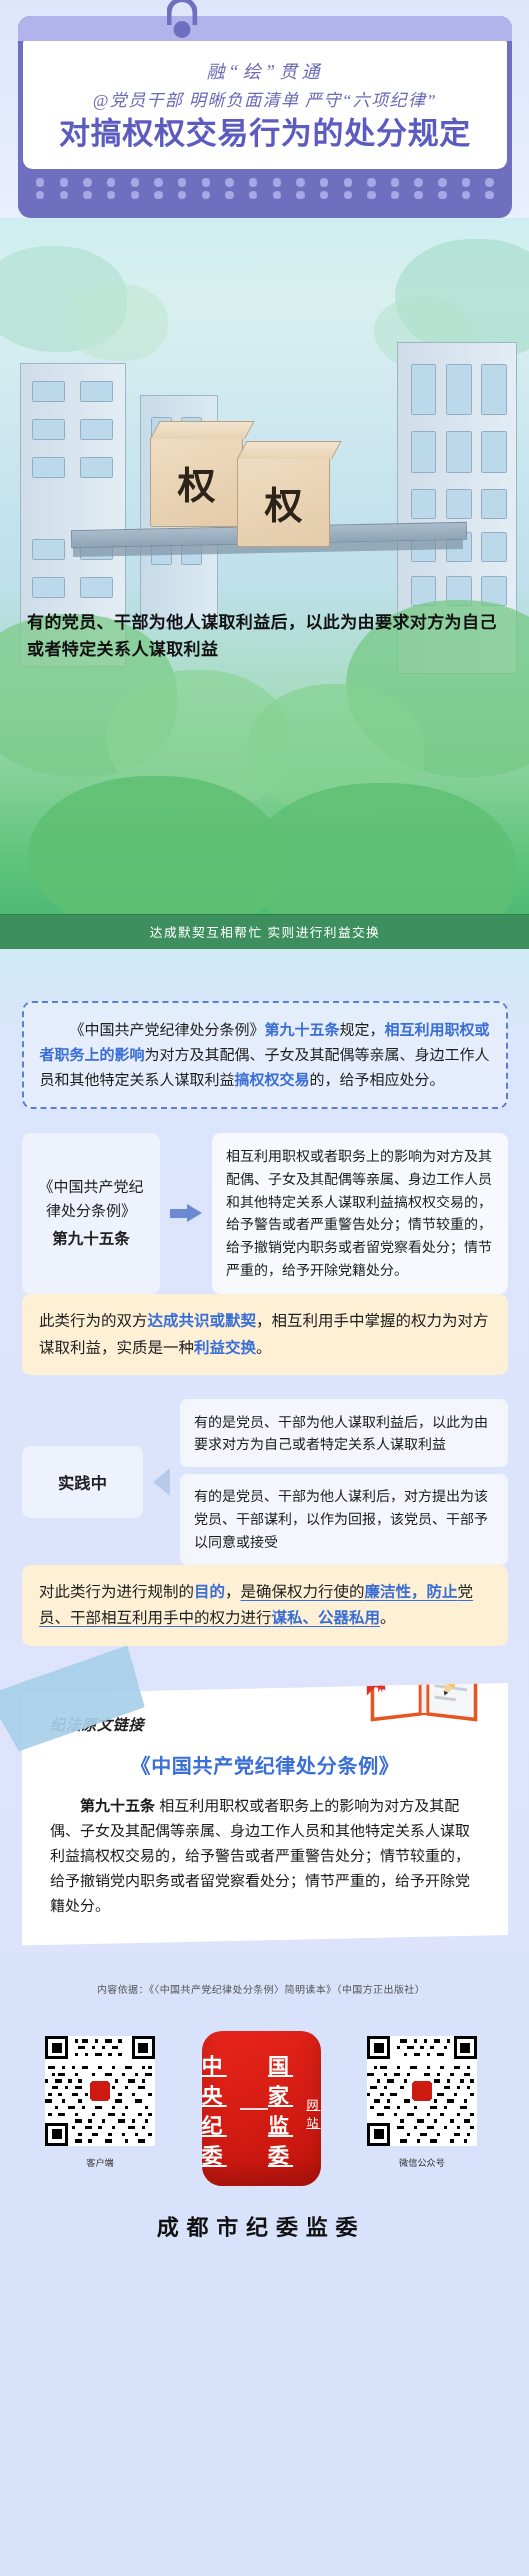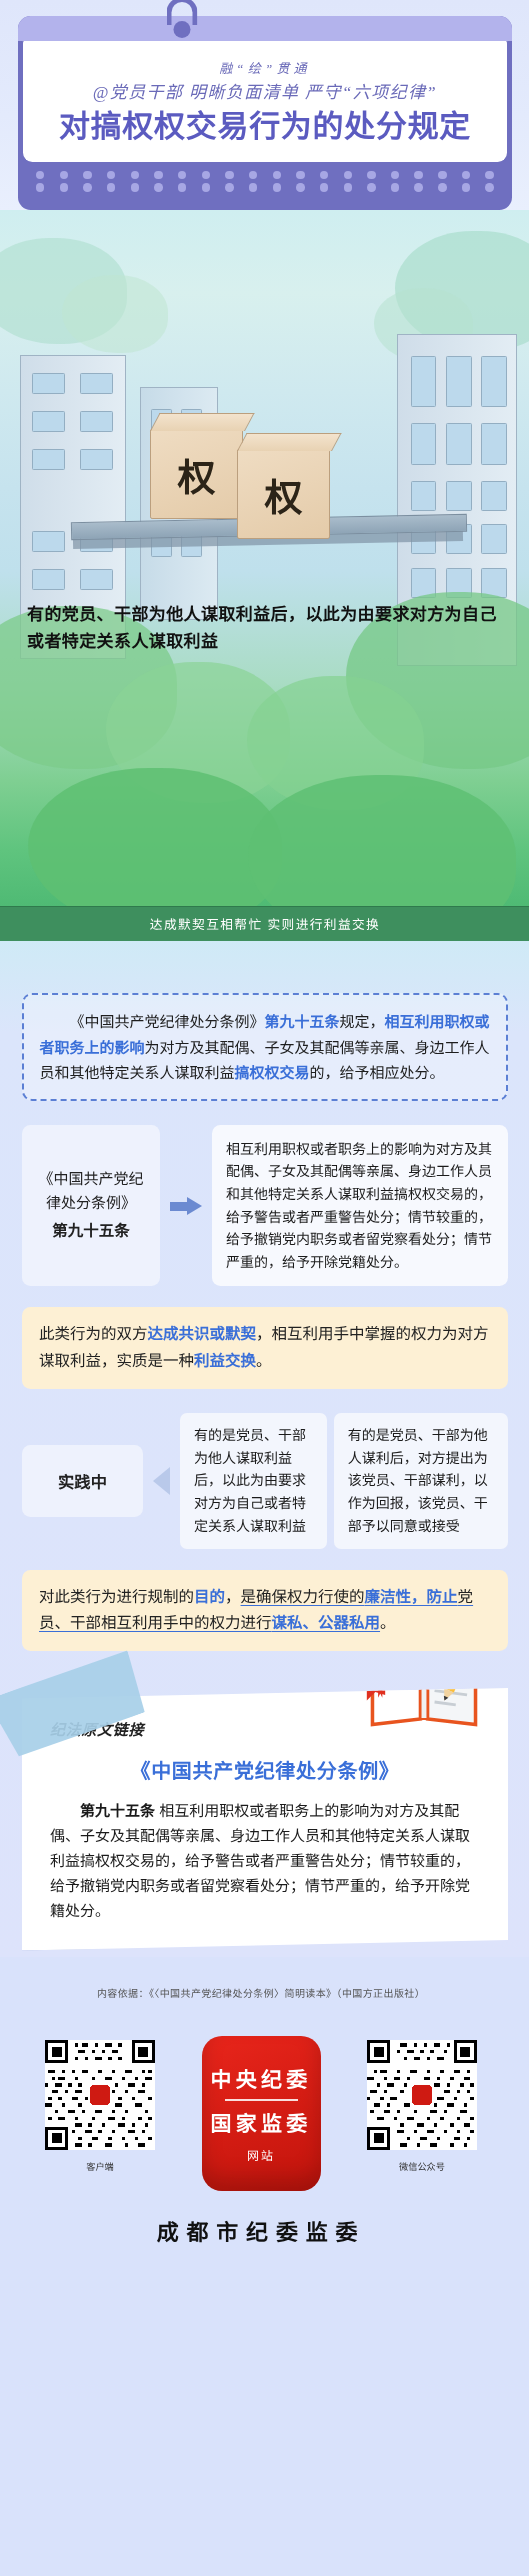--- a/index.html
+++ b/index.html
@@ -61,21 +61,21 @@
     padding:18.4px 10px 17px 10px;
     position:relative;
     z-index:2;
     border-left:2.1px solid #6f6fc0;
     border-right:2.1px solid #6f6fc0;
     border-bottom:2.1px solid #6f6fc0;
   }
   .kicker1 {
     text-align:center;
     font-family:"Liberation Serif","DejaVu Serif",serif;
-    font-size:13px;
+    font-size:18px;
     color:#6a6ab8;
     letter-spacing:4.2px;
     font-style:italic;
     line-height:1.5;
   }
   .kicker2 {
     text-align:center;
     font-family:"Liberation Serif","DejaVu Serif",serif;
     font-size:17px;
     color:#6a6ab8;
@@ -304,21 +304,21 @@
   .law-text {
     flex:1;
     background:#f7f9fe;
     border-radius:8.5px;
     padding:12.7px 14px;
     font-size:14px;
     line-height:1.62;
     color:#1b1b1b;
   }
 
-  .cream-box.m2 { margin-top:21px; }
+  .cream-box.m2 { }
 
   .practice-row {
     margin-top:24px;
     display:flex;
     align-items:center;
     gap:0;
   }
   .practice-label {
     width:121px;
     background:#eef2fd;
@@ -329,21 +329,21 @@
     font-weight:bold;
     color:#222;
   }
   .chev-wrap { width:37px; display:flex; align-items:center; justify-content:center; }
   .chev {
     width:0; height:0;
     border-top:14px solid transparent;
     border-bottom:14px solid transparent;
     border-right:17px solid #b9c9ea;
   }
-  .practice-stack { flex:1; display:flex; flex-direction:row; gap:7px; }
+  .practice-stack { flex:1; display:flex; flex-direction:column; gap:7px; }
   .practice-item {
     background:#f3f6fd;
     border-radius:7px;
     padding:11.3px 14px;
     font-size:14px;
     line-height:1.62;
     color:#1b1b1b;
   }
 
   
@@ -427,26 +427,27 @@
     background:#fff;
     position:relative;
   }
   .qr-caption { margin-top:7px; font-size:9.2px; color:#333; }
   .seal {
     width:119px; height:155px;
     background:linear-gradient(160deg,#e8251b,#c2140c);
     border-radius:20px;
     color:#fff;
     display:flex;
-    flex-direction:column;
+    flex-direction:row;
     align-items:center;
     justify-content:center;
     font-family:"Liberation Serif","DejaVu Serif",serif;
     box-shadow:inset 0 -12.7px 21px rgba(0,0,0,.18);
     margin-top:-4.2px;
+    text-decoration:underline;
   }
   .seal .l1, .seal .l2 { font-size:21px; letter-spacing:4.2px; font-weight:bold; }
   .seal .rule { width:73px; height:1.4px; background:rgba(255,255,255,.85); margin:6.4px 0; }
   .seal .l3 { font-size:12px; margin-top:9.2px; letter-spacing:2.1px; }
 
   .org-line1 {
     margin-top:42px;
     text-align:center;
     font-size:22px;
     font-weight:bold;

